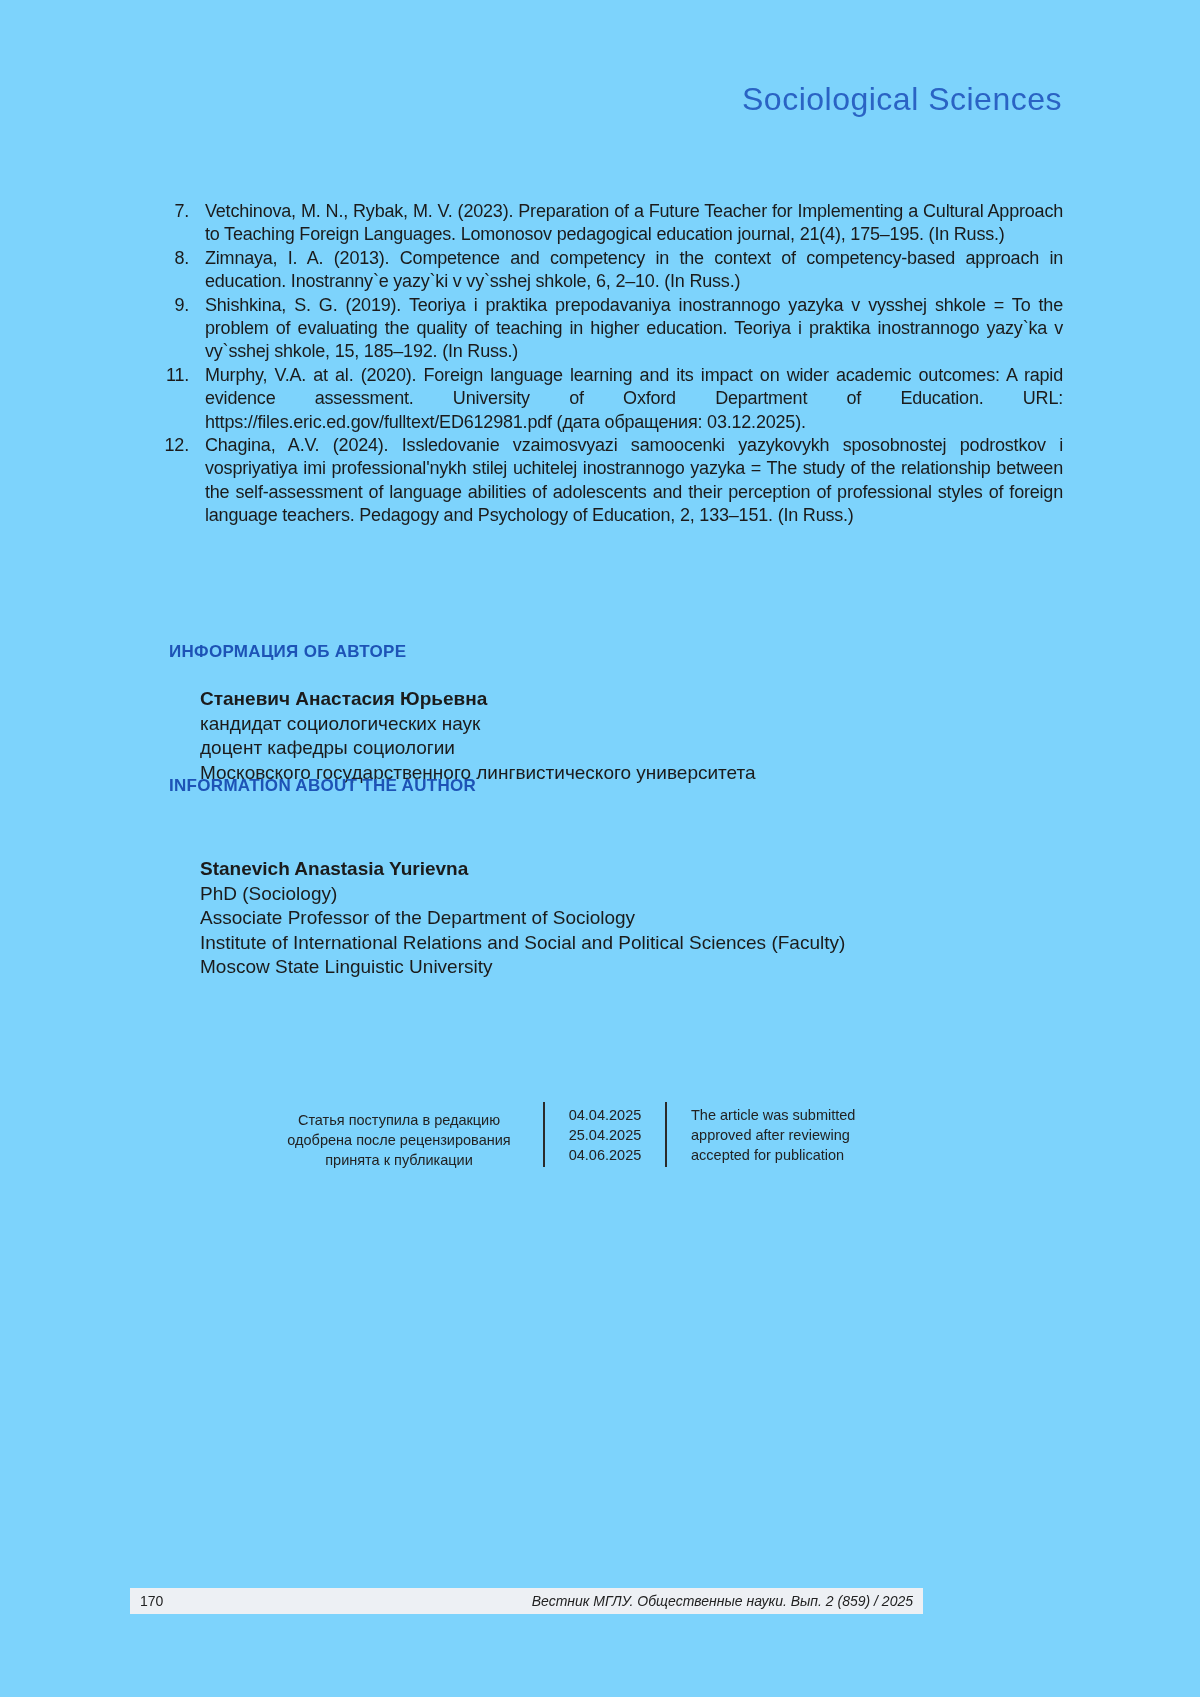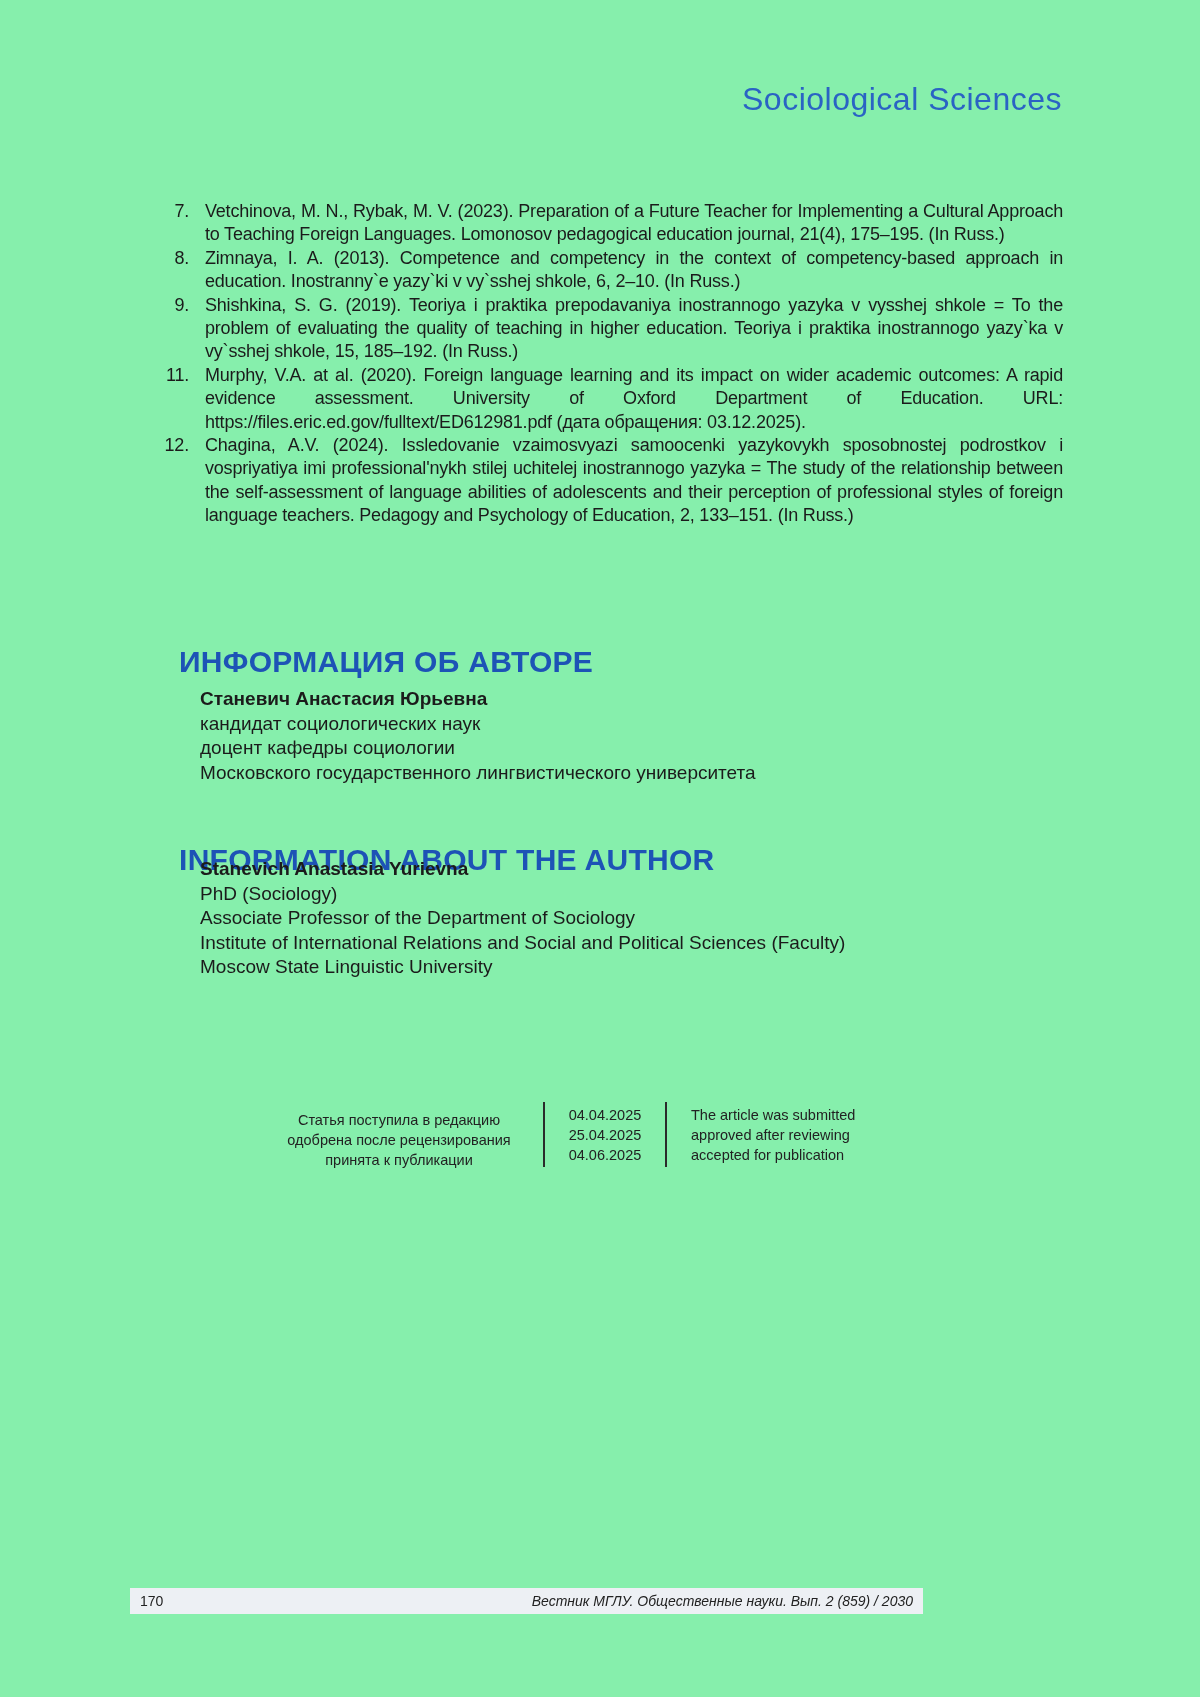--- a/index.html
+++ b/index.html
@@ -1,19 +1,19 @@
 <!DOCTYPE html>
 <html><head>
 <meta charset="utf-8">
 <style>
   html,body{margin:0;padding:0;background:#ffffff;}
   .page{
     position:relative;
     width:1200px;height:1697px;
-    background:#86efac;
+    background:#7dd3fc;
     font-family:"Liberation Sans","DejaVu Sans",sans-serif;
     color:#1b1b1b;
     overflow:hidden;
   }
   
   .header-title{
     position:absolute;
     top:82px;right:138px;
     font-size:32px;line-height:34px;
     letter-spacing:0.5px;
@@ -30,28 +30,28 @@
   .ref{display:flex;}
   .ref-num{
     width:39px;flex:0 0 39px;
     margin-right:16px;
     text-align:right;
   }
   .ref-text{flex:1;text-align:justify;}
   
   .sec{
     position:absolute;
-    left:163px;margin:16px;
-    font-size:30px;line-height:24px;
+    left:163px;margin:6px;
+    font-size:17px;line-height:24px;
     font-weight:bold;
     letter-spacing:0.3px;
     color:#1D53B6;
   }
   .sec-ru{top:634px;}
-  .sec-en{top:832px;}
+  .sec-en{top:768px;}
   
   .author-block{
     position:absolute;
     left:200px;
     font-size:19px;line-height:24.5px;
   }
   .author-ru{top:687px;}
   .author-en{top:857px;}
   .author-name{font-weight:bold;}
   
@@ -152,16 +152,16 @@
     <div class="vline"></div>
     <div class="col-en">
       <div>The article was submitted</div>
       <div>approved after reviewing</div>
       <div>accepted for publication</div>
     </div>
   </div>
 
   <div class="footer">
     <span>170</span>
-    <span class="journal">Вестник МГЛУ. Общественные науки. Вып. 2 (859) / 2030</span>
+    <span class="journal">Вестник МГЛУ. Общественные науки. Вып. 2 (859) / 2025</span>
   </div>
 
 </div>
 
 </body></html>

